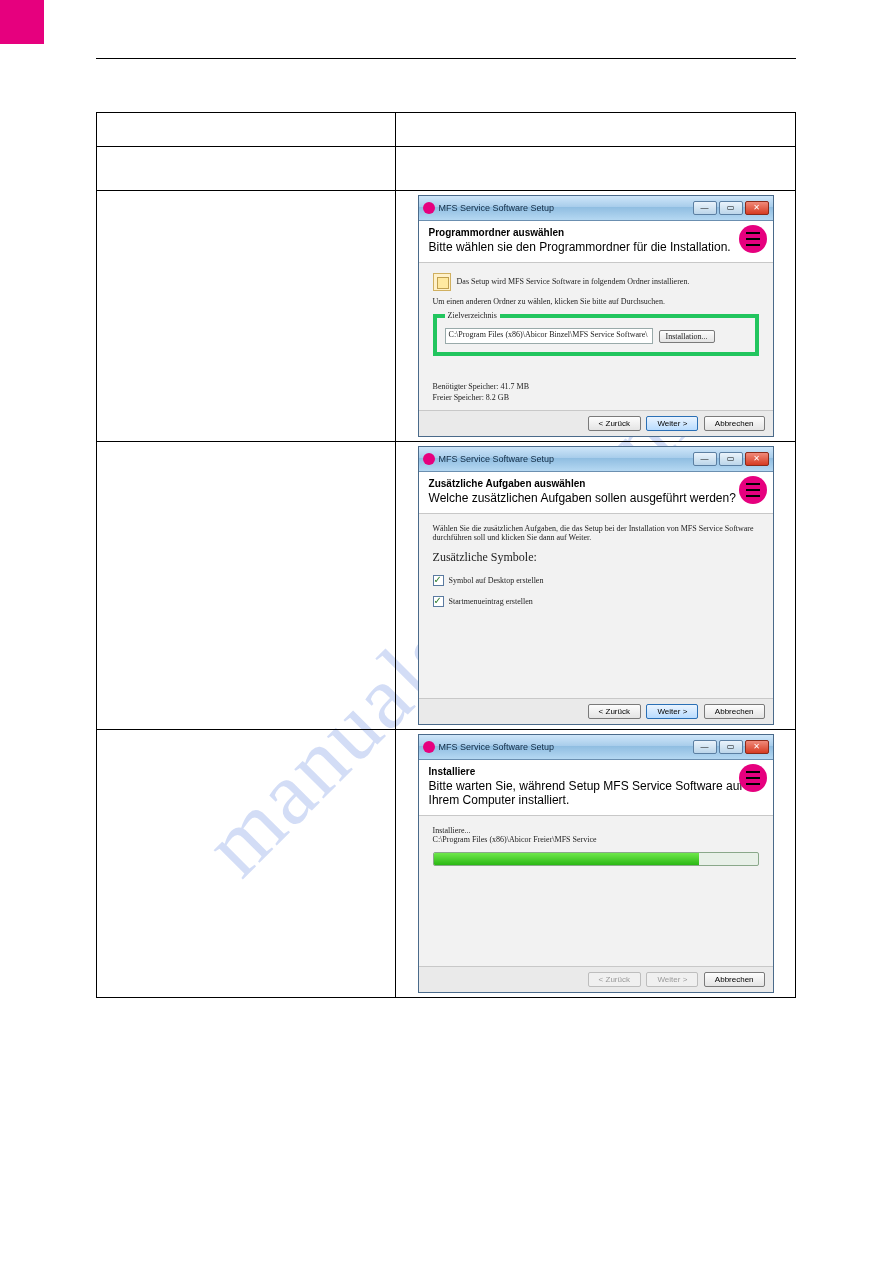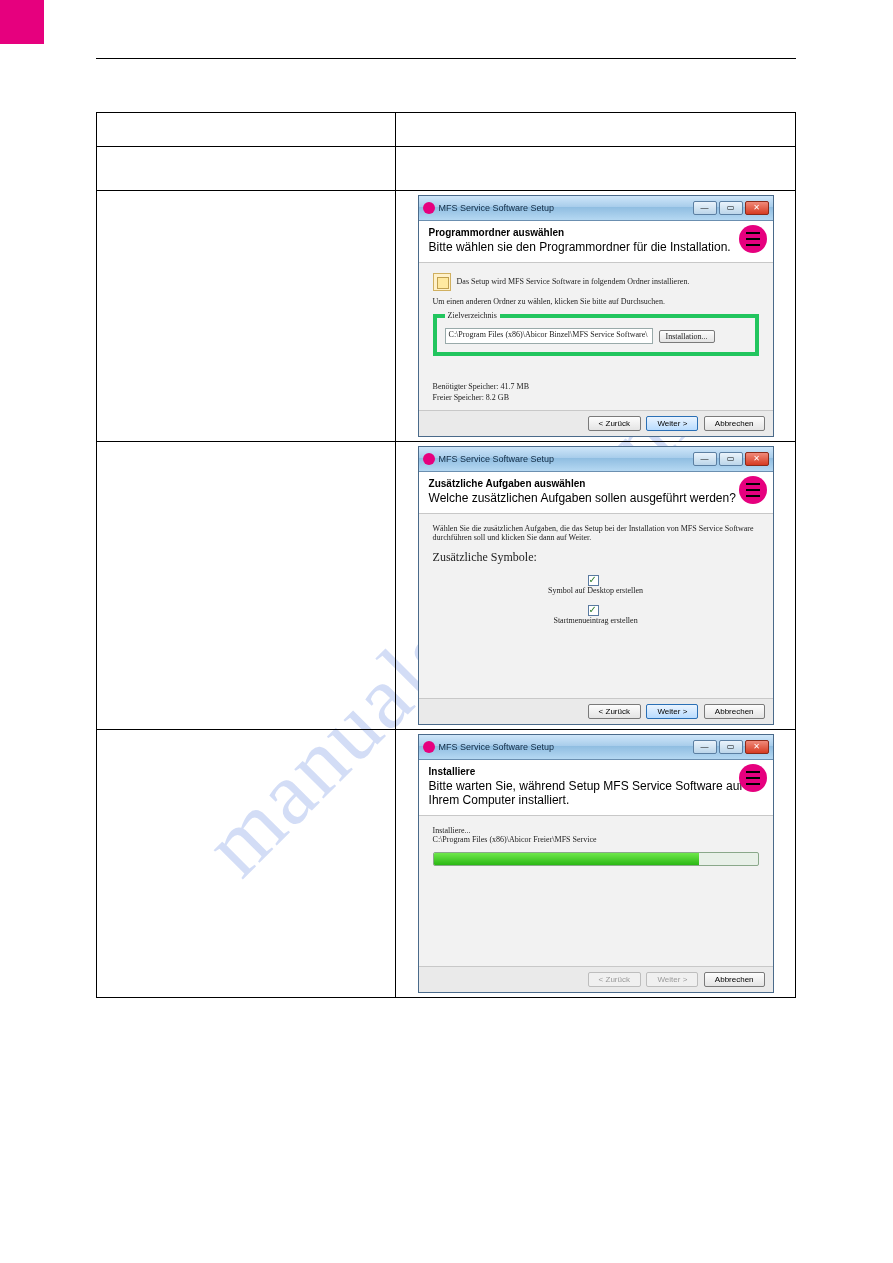--- a/index.html
+++ b/index.html
@@ -211,21 +211,21 @@
   .nav-btn.primary {
     border-color: #2a6fb5;
     background: linear-gradient(#eaf4ff,#b9dcff);
   }
   .nav-btn.disabled {
     color: #9a9a9a;
     border-color: #bdbdbd;
     background: #f0f0f0;
   }
 
-  .chk-row { margin: 10px 0; display: flex; align-items: center; flex-direction: column; }
+  .chk-row { margin: 10px 0; display: flex; align-items: center; }
   .chk {
     width: 11px; height: 11px;
     border: 1px solid #5a7aa0;
     background: #fff;
     margin-right: 5px;
     position: relative;
     flex: 0 0 auto;
   }
   .chk::after {
     content: "✓";

